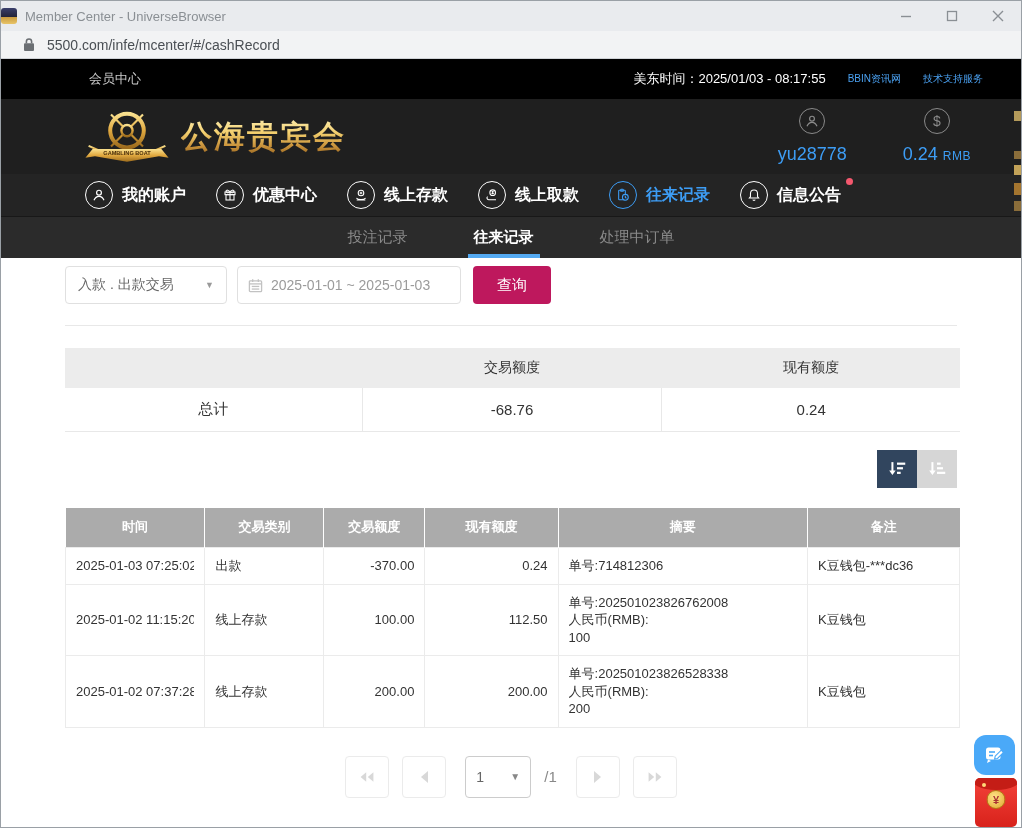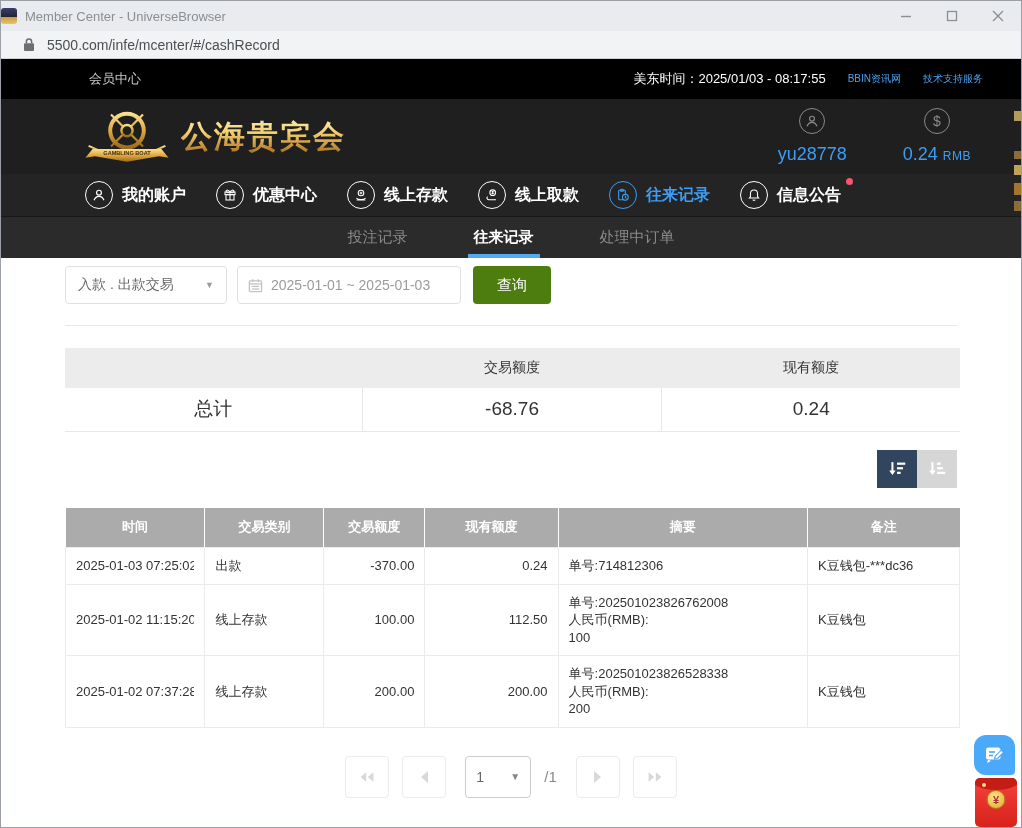--- a/index.html
+++ b/index.html
@@ -53,27 +53,27 @@
 
   
   .content { background:#fff; padding:8px 64px 0; }
   .filter-row { display:flex; align-items:center; gap:10px; }
   .select-box { width:162px; height:38px; border:1px solid #e0e0e0; border-radius:4px; display:flex; align-items:center; padding:0 12px; font-size:14px; color:#666; cursor:pointer; }
   .select-box .caret { margin-left:auto; font-size:9px; color:#9a9a9a; }
   .date-box { width:224px; height:38px; border:1px solid #e0e0e0; border-radius:4px; display:flex; align-items:center; gap:8px; padding:0 10px; font-size:14px; color:#9b9b9b; cursor:pointer; }
   .quick-group { display:flex; height:38px; border:1px solid #e0e0e0; border-radius:4px; overflow:hidden; margin-left:2px; }
   .quick-btn { width:79px; display:flex; align-items:center; justify-content:center; font-size:14px; color:#c6c6c6; border-right:1px solid #e8e8e8; cursor:pointer; background:#fff; }
   .quick-btn:last-child { border-right:none; }
-  .search-btn { width:78px; height:38px; margin-left:2px; background:#4d7c0f; color:#fff; font-size:15px; border:none; border-radius:4px; cursor:pointer; }
+  .search-btn { width:78px; height:38px; margin-left:2px; background:#be185d; color:#fff; font-size:15px; border:none; border-radius:4px; cursor:pointer; }
   .hr { height:1px; background:#e8e8e8; margin-top:21px; }
 
   table { border-collapse:collapse; table-layout:fixed; width:895px; }
   .summary-table { margin-top:22px; }
   .summary-table th { height:40px; background:#ececec; font-size:14px; font-weight:normal; color:#333; text-align:center; }
-  .summary-table td { height:43px; font-size:19px; color:#333; text-align:center; border-bottom:1px solid #e8e8e8; border-left:1px solid #e8e8e8; }
+  .summary-table td { height:43px; font-size:15px; color:#333; text-align:center; border-bottom:1px solid #e8e8e8; border-left:1px solid #e8e8e8; }
   .summary-table td:first-child { border-left:none; }
 
   .sort-row { display:flex; justify-content:flex-end; margin-top:18px; }
   .sort-btn { width:40px; height:38px; display:flex; align-items:center; justify-content:center; cursor:pointer; }
   .sort-btn.active { background:#31455e; }
   .sort-btn.inactive { background:#d6d6d6; }
 
   .main-table { margin-top:20px; }
   .main-table th { height:40px; background:#ababab; color:#fff; font-size:13px; font-weight:bold; text-align:center; border-left:1px solid #fff; }
   .main-table th:first-child { border-left:none; }

